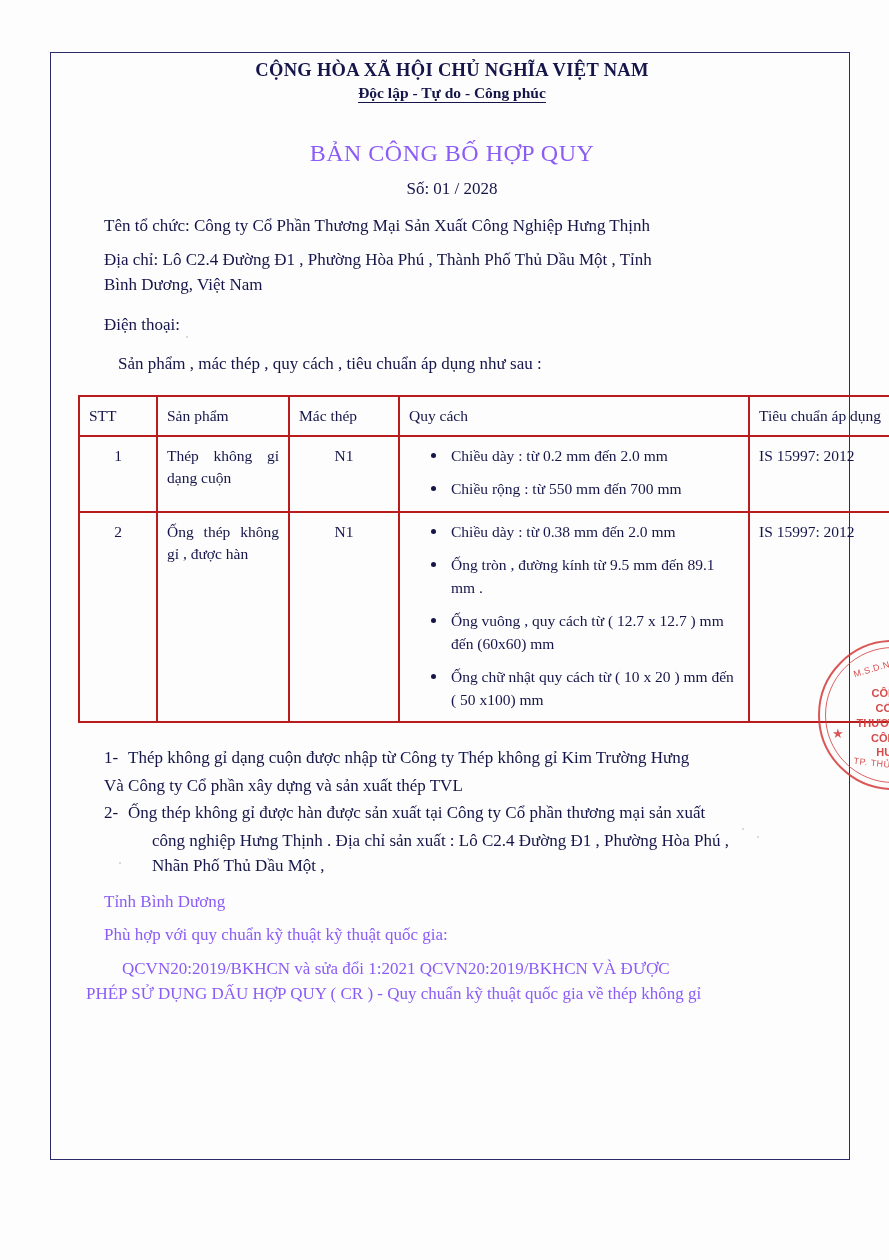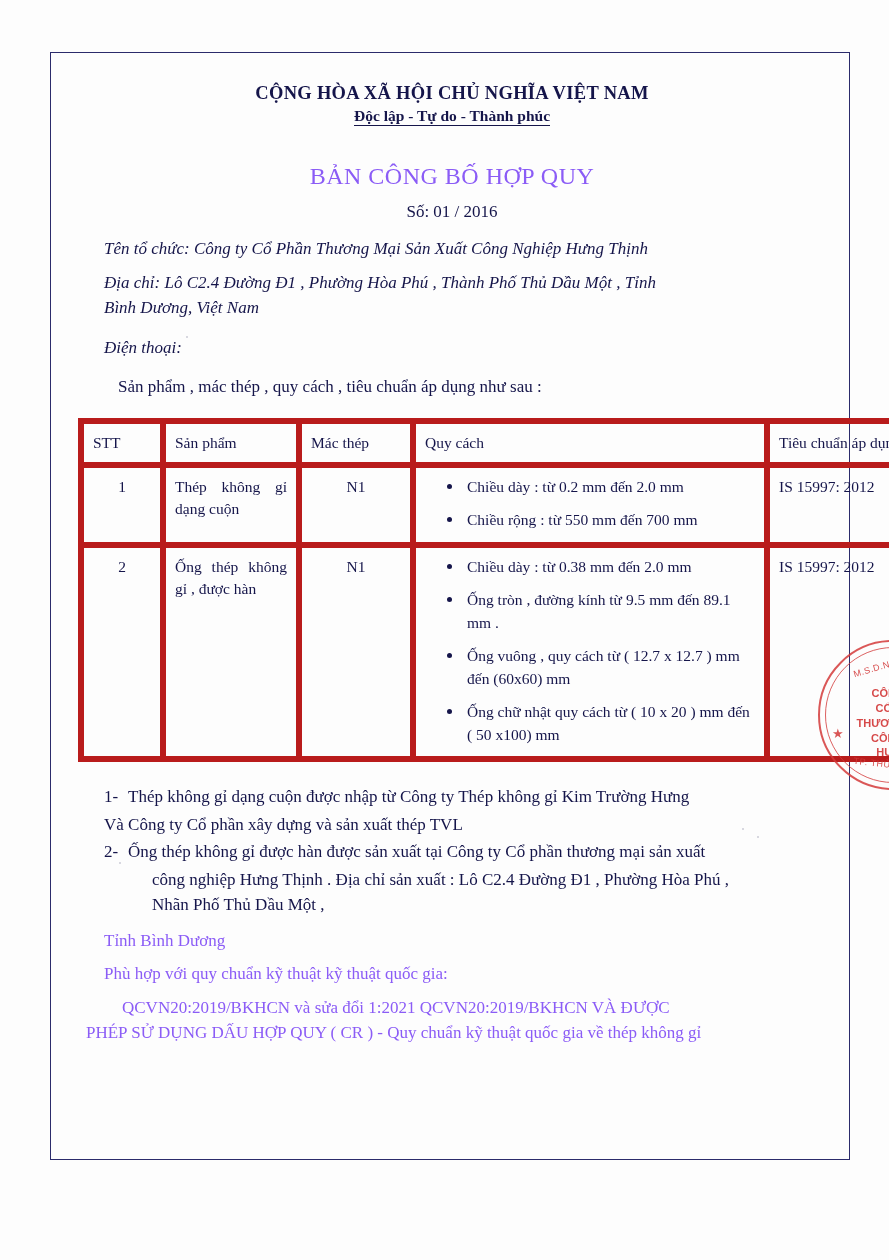--- a/index.html
+++ b/index.html
@@ -31,21 +31,21 @@
     top: 52px;
     width: 800px;
     height: 1108px;
     border: 1px solid #2b2b6b;
     box-sizing: border-box;
   }
 
   .content {
     position: absolute;
     left: 78px;
-    top: 83px;
+    top: 60px;
     width: 748px;
   }
 
   .nat-title {
     text-align: center;
     font-weight: bold;
     font-size: 18.5px;
     letter-spacing: 0.3px;
     color: #15154a;
   }
@@ -75,35 +75,35 @@
     margin-top: 12px;
     color: #15154a;
   }
 
   .para {
     font-size: 17px;
     line-height: 1.5;
     margin-top: 14px;
     color: #15154a;
   }
-  .para.indent { padding-left: 26px; font-style: italic; }
+  .para.indent { padding-left: 26px; }
   .para.indent2 { padding-left: 40px; }
   .para.tight { margin-top: 8px; }
 
   .bold { font-weight: bold; }
 
   table.spec {
     margin-top: 18px;
     border-collapse: collapse;
     width: 748px;
     table-layout: fixed;
     color: #15154a;
   }
   table.spec th, table.spec td {
-    border: 6px solid #b91c1c;
+    border: 2px solid #b91c1c;
     font-size: 15.5px;
     font-weight: normal;
     vertical-align: top;
     padding: 8px 9px;
     line-height: 1.45;
   }
   table.spec th { text-align: left; }
   .col-stt   { width: 58px;  text-align: center; }
   .col-sp    { width: 112px; }
   .col-mac   { width: 90px;  text-align: center; }
@@ -233,24 +233,24 @@
 </head>
 <body>
 
 <div class="page">
 
   <div class="sheet-border"></div>
 
   <div class="content">
 
     <div class="nat-title">CỘNG HÒA XÃ HỘI CHỦ NGHĨA VIỆT NAM</div>
-    <div class="nat-sub"><span>Độc lập - Tự do - Thành phúc</span></div>
+    <div class="nat-sub"><span>Độc lập - Tự do - Công phúc</span></div>
 
     <div class="doc-title">BẢN CÔNG BỐ HỢP QUY</div>
-    <div class="doc-number">Số: 01 / 2016</div>
+    <div class="doc-number">Số: 01 / 2028</div>
 
     <div class="para indent">Tên tổ chức: Công ty Cổ Phần Thương Mại Sản Xuất Công Nghiệp Hưng Thịnh</div>
     <div class="para indent tight">Địa chỉ: Lô C2.4 Đường Đ1 , Phường Hòa Phú , Thành Phố Thủ Dầu Một , Tỉnh</div>
     <div class="para indent tight" style="margin-top:0;">Bình Dương, Việt Nam</div>
 
     <div class="para indent">Điện thoại:</div>
 
 
 
     <div class="para indent2">Sản phẩm , mác thép , quy cách , tiêu chuẩn áp dụng như sau :</div>

